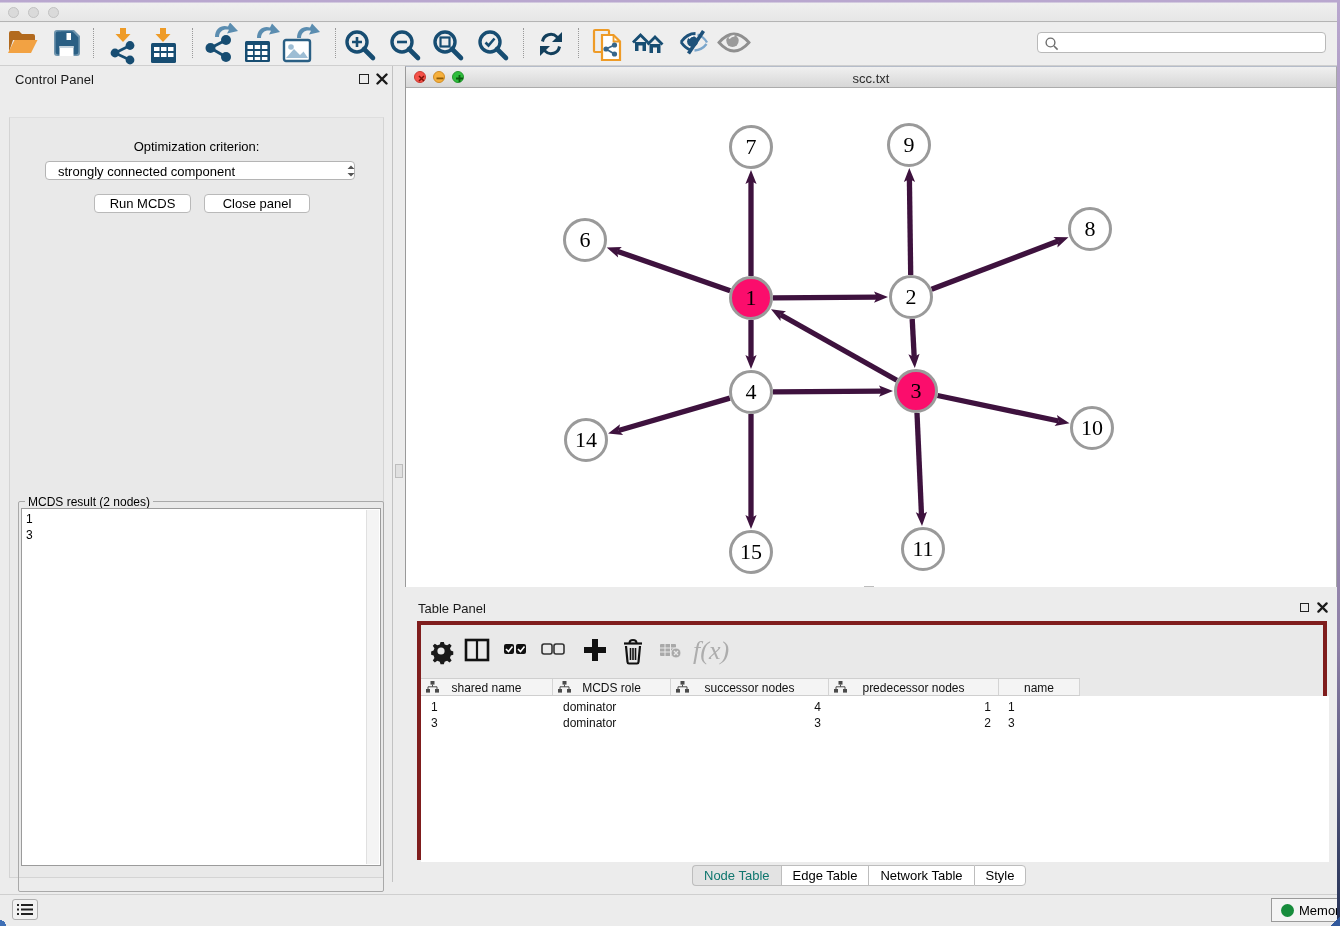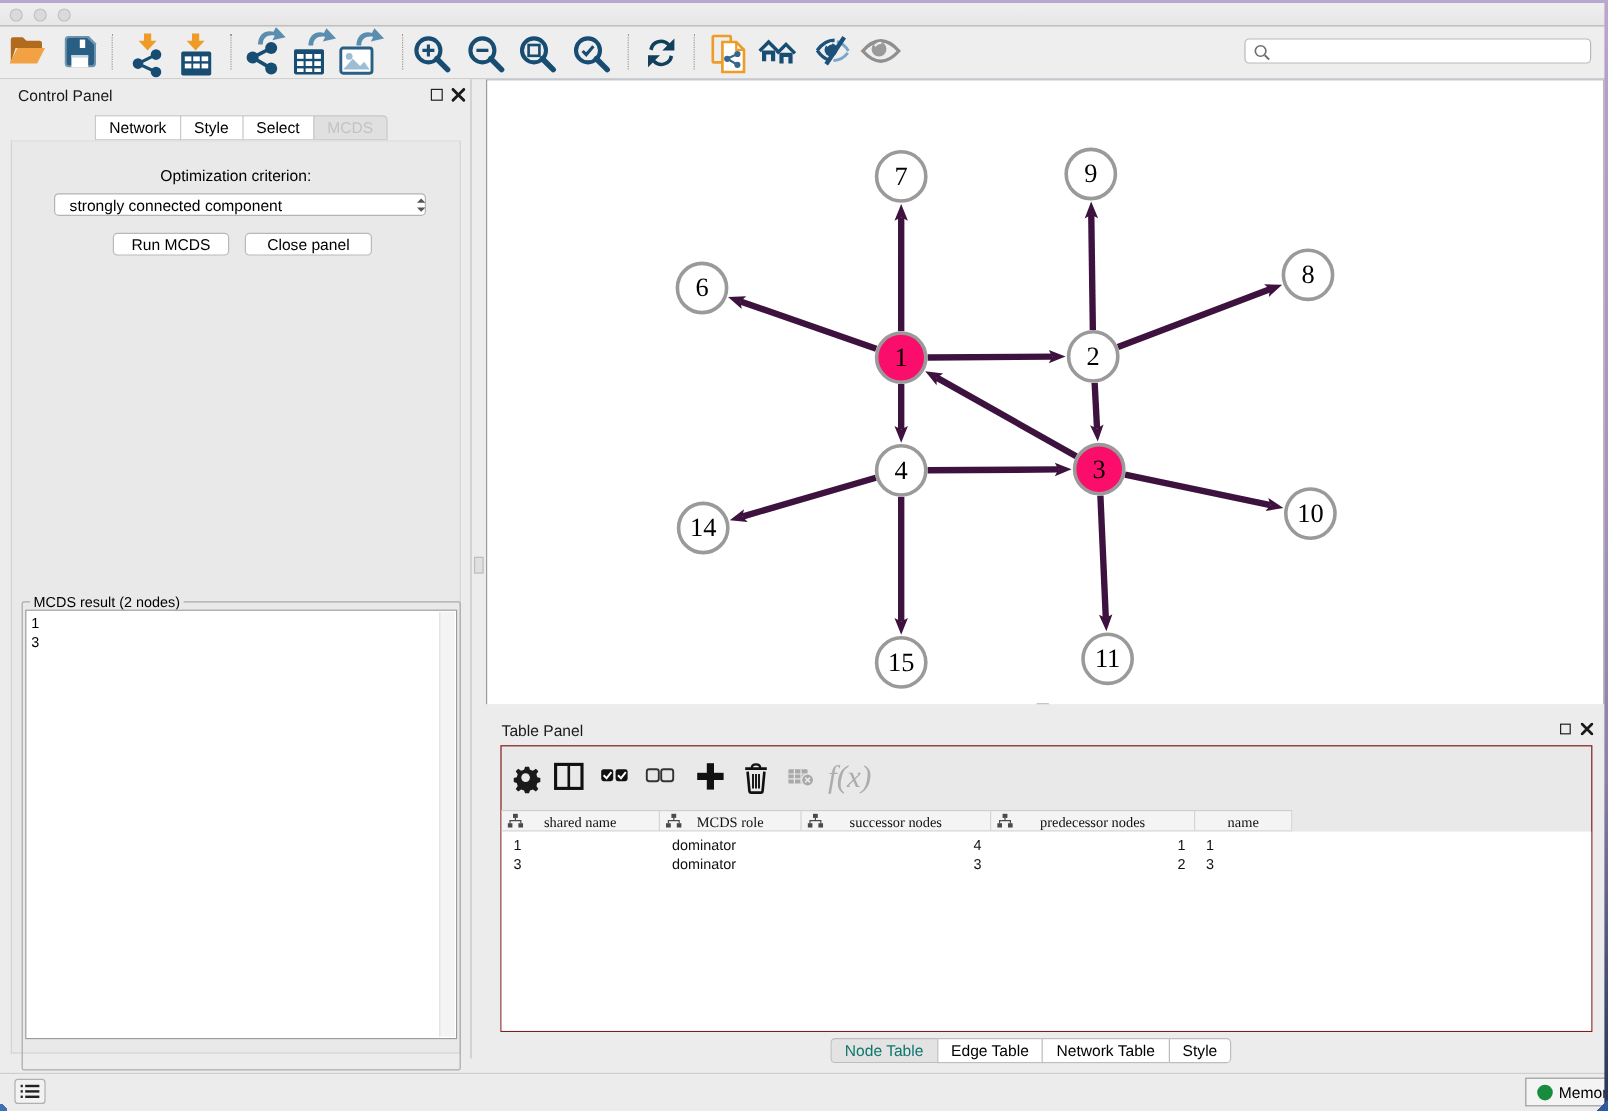--- a/index.html
+++ b/index.html
@@ -35,24 +35,24 @@
 #mcdswhite { left:2px; top:6px; width:360px; height:358px; background:#fff; border:1px solid #9b9b9b; }
 
 #netwin { left:405px; top:66px; width:932px; height:521px; background:#ffffff;
   border-right:1px solid #a8a8a8; border-left:1px solid #9a9a9a; border-top:1px solid #b5bcc9; }
 #nettitle { left:0; top:0; width:100%; height:21px;
   background:linear-gradient(#f0f0f0,#d7d7d7); border-bottom:1px solid #acacac; }
 #nettitle .ttext { width:100%; text-align:center; top:4px; font-size:13px; color:#2b2b2b; position:absolute;}
 .tlc { border-radius:50%; width:12px; height:12px; top:4px; }
 
 #tpanel { left:394px; top:587px; width:946px; height:306px; background:#ececec; }
-#tpbox { left:23px; top:34px; width:910px; height:239px; background:#e9e9e9; border:1px solid #7f1d1d; }
+#tpbox { left:23px; top:34px; width:910px; height:239px; background:#e9e9e9; border:4px solid #7f1d1d; }
 #thead { left:0px; top:53px; width:659px; height:18px; background:#f4f4f4;
   border-top:1px solid #cfcfcf; border-bottom:1px solid #cfcfcf; font-size:12px; }
-.hcol { position:absolute; top:0; height:16px; border-right:1px solid #d4d4d4;font-family:Liberation Serif, serif; }
+.hcol { position:absolute; top:0; height:16px; border-right:1px solid #d4d4d4; }
 .hlabel { position:absolute; top:2px; width:100%; text-align:center; font-size:12px; color:#111; }
 .tcell { position:absolute; font-size:12px; color:#111; }
 .hicon { position:absolute; left:5px; top:2px; }
 .btab { font-size:13px; height:21px; line-height:20px; padding:0 11px; background:#fff;
   border:1px solid #bdbdbd; border-right:none; color:#000; }
 #statusbar { left:0; top:894px; width:1340px; height:32px; background:#ececec; border-top:1px solid #cfcfcf; }
 #membtn { left:1271px; top:3px; width:75px; height:24px; background:#f4f4f4; border:1px solid #9a9a9a;
   font-size:13px; }
 #listbtn { left:12px; top:4px; width:26px; height:21px; background:#f2f2f2; border:1px solid #b0b0b0;
   border-radius:3px; }
@@ -227,26 +227,20 @@
       </svg>
     </div>
 </div>
 
 <div id="cpanel" class="abs">
   <div class="ptitle abs" style="left:15px;top:6px">Control Panel</div>
   <div class="abs" style="left:359px;top:8px;width:10px;height:10px;border:1.5px solid #222"></div>
   <svg class="abs" style="left:376px;top:7px" width="12" height="12" viewBox="0 0 12 12">
       <path d="M1.5 1.5 L10.5 10.5 M10.5 1.5 L1.5 10.5" stroke="#1a1a1a" stroke-width="2.4" stroke-linecap="round"></path>
     </svg>
-  <div class="tabrow abs" style="left:79px;top:30px">
-    <div class="tab">Network</div>
-      <div class="tab">Style</div>
-      <div class="tab">Select</div>
-      <div class="tab tabsel">MCDS</div>
-  </div>
   <div id="cpcontent" class="abs">
     <div class="abs" style="left:0;top:21px;width:100%;text-align:center;font-size:13px">Optimization criterion:</div>
     <div id="dropdown" class="abs">
       <span class="abs" style="left:12px;top:2px">strongly connected component</span>
       <svg class="abs" style="left:299px;top:2px" width="12" height="14" viewBox="0 0 12 14">
           <path d="M2.5 5 L6 1.5 L9.5 5 Z M2.5 9 L6 12.5 L9.5 9 Z" fill="#555"></path>
         </svg>
     </div>
     <div class="btn abs" style="left:84px;top:76px;width:97px;height:19px;line-height:18px">Run MCDS</div>
     <div class="btn abs" style="left:194px;top:76px;width:106px;height:19px;line-height:18px">Close panel</div>
@@ -254,20 +248,35 @@
       <div id="mcdslabel" class="abs">MCDS result (2 nodes)</div>
       <div id="mcdswhite" class="abs">
         <div class="abs" style="left:4px;top:2px;font-size:12px;line-height:16px">1<br>3</div>
         <div class="abs" style="right:1px;top:1px;width:13px;height:354px;background:#f4f4f4;border-left:1px solid #e0e0e0"></div>
       </div>
     </div>
   </div>
 </div>
 
 <div id="netwin" class="abs">
+  <div id="nettitle">
+    <div class="tlc abs" style="left:8px;background:#f55149;border:1px solid #ca3b32"></div>
+    <svg class="abs" style="left:11.5px;top:7.5px" width="7" height="7" viewBox="0 0 7 7">
+        <path d="M1 1 L6 6 M6 1 L1 6" stroke="#7e1208" stroke-width="1.5"></path>
+      </svg>
+    <div class="tlc abs" style="left:27px;background:#f6b03c;border:1px solid #cf8d27"></div>
+    <svg class="abs" style="left:30px;top:9.5px" width="8" height="3" viewBox="0 0 8 3">
+        <rect x="0.5" y="0.5" width="7" height="1.8" fill="#8f5b06"></rect>
+      </svg>
+    <div class="tlc abs" style="left:46px;background:#2ebd3c;border:1px solid #26962f"></div>
+    <svg class="abs" style="left:48.5px;top:6.5px" width="9" height="9" viewBox="0 0 9 9">
+        <path d="M4.5 1 V8 M1 4.5 H8" stroke="#0c5c10" stroke-width="1.8"></path>
+      </svg>
+    <div class="ttext">scc.txt</div>
+  </div>
   <svg id="graph" width="930" height="499" style="position:absolute;left:0;top:21px" fill="#3e123e" stroke="none">
     <g stroke="#3e123e" stroke-width="5.3">
       <line x1="345.0" y1="188.0" x2="345.0" y2="93.0"></line>
       <line x1="324.2" y1="202.7" x2="211.1" y2="163.2"></line>
       <line x1="367.0" y1="209.9" x2="471.0" y2="209.2"></line>
       <line x1="345.0" y1="232.0" x2="345.0" y2="270.0"></line>
       <line x1="504.7" y1="187.0" x2="503.4" y2="91.0"></line>
       <line x1="525.6" y1="201.2" x2="652.2" y2="153.1"></line>
       <line x1="506.2" y1="231.0" x2="508.2" y2="269.0"></line>
       <line x1="490.8" y1="292.2" x2="374.6" y2="226.7"></line>

